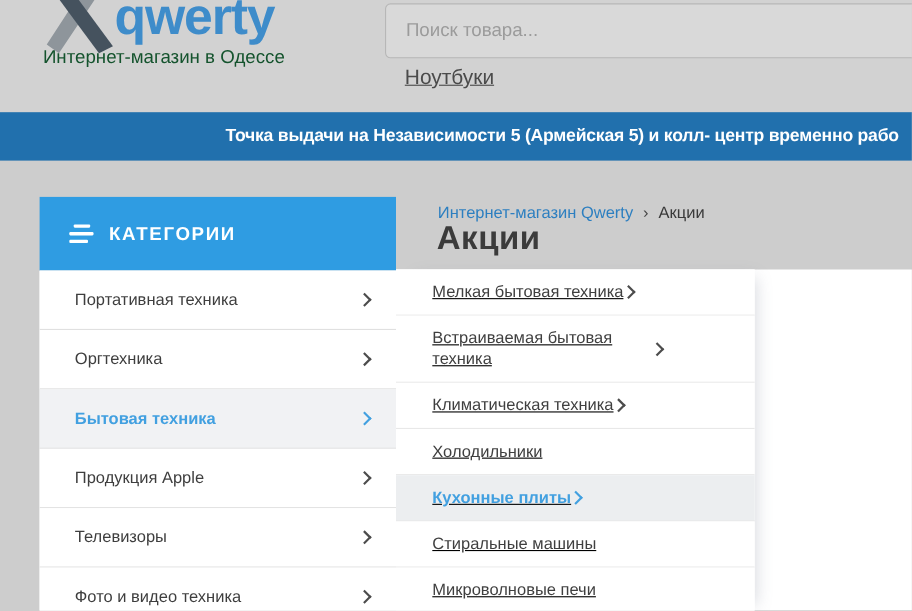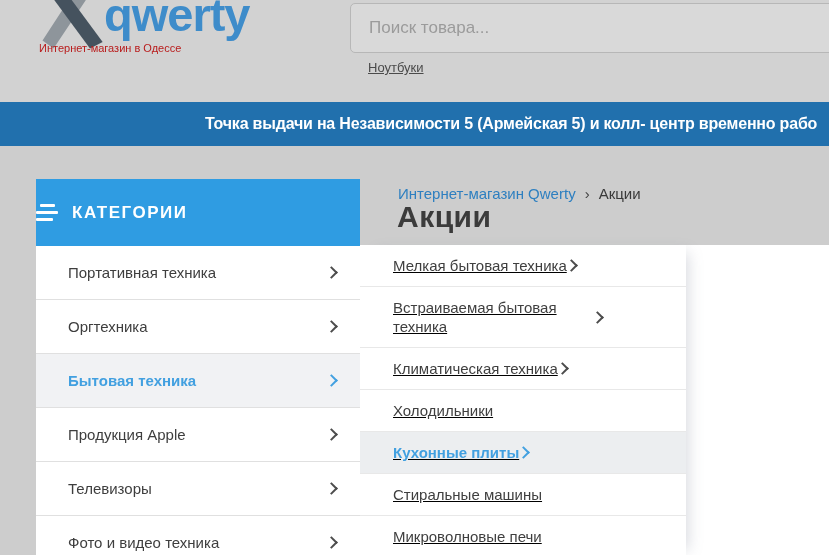--- a/index.html
+++ b/index.html
@@ -5,40 +5,40 @@
   * { margin:0; padding:0; box-sizing:border-box; }
   html,body { width:829px; height:555px; overflow:hidden; }
   body { font-family:"Liberation Sans", sans-serif; background:#cdcdcd; position:relative; }
   .stage { position:absolute; inset:0; width:829px; height:555px; overflow:hidden; }
 
   
   .header { position:absolute; left:0; top:0; width:829px; height:102px; background:#d2d2d2; overflow:hidden; }
   .logo { position:absolute; left:30px; top:-26px; height:76px; display:flex; align-items:flex-end; }
   .logo-icon { width:82px; height:76px; flex:0 0 auto; }
   .logo-word { font-size:47px; font-weight:700; color:#3e8cca; letter-spacing:-1px; margin-left:-8px; line-height:70px; }
-  .tagline { position:absolute; left:39px; top:42px; font-size:11px; color:#b91c1c; }
+  .tagline { position:absolute; left:39px; top:42px; font-size:17px; color:#14532d; }
   .search-box { position:absolute; left:350px; top:3px; width:520px; height:50px; background:#d9d9d9;
                 border:1px solid #b7b7b7; border-radius:5px; font-size:17px; color:#4a4a4a; padding:0 18px; outline:none; }
   .search-box::placeholder { color:#9b9b9b; opacity:1; }
-  .quick-link { position:absolute; left:368px; top:60px; font-size:13px; color:#4b4b4b; text-decoration:underline; }
+  .quick-link { position:absolute; left:368px; top:60px; font-size:19px; color:#4b4b4b; text-decoration:underline; }
 
   
   .banner { position:absolute; left:0; top:102px; width:829px; height:44px; background:#2170ad; overflow:hidden;padding-left:44px; }
   .banner span { position:absolute; left:205px; top:0; line-height:44px; white-space:nowrap;
                  color:#fff; font-size:16px; font-weight:700; letter-spacing:-0.2px; }
 
   
   .breadcrumb { position:absolute; left:398px; top:185px; font-size:15px; color:#3a3a3a; display:flex; gap:9px; align-items:center; }
   .breadcrumb .bc-link { color:#2d7fc0; text-decoration:none;text-align:right; }
   .breadcrumb .bc-sep { color:#454545; font-size:15px; }
   .page-title { position:absolute; left:397px; top:200px; font-size:30px; font-weight:700; color:#3b3b3b; letter-spacing:0.5px; }
 
   
   .sidebar { position:absolute; left:36px; top:179px; width:324px; }
-  .sidebar-head { height:67px; background:#2f9ce2; display:flex; align-items:center; }
+  .sidebar-head { height:67px; background:#2f9ce2; display:flex; align-items:center; padding-left:27px; }
   .burger { width:22px; display:flex; flex-direction:column; gap:4px; margin-right:14px; }
   .burger i { display:block; height:3px; background:#fff; border-radius:1px; }
   .burger i:nth-child(1){ width:15px; margin-left:4px; }
   .burger i:nth-child(2){ width:22px; }
   .burger i:nth-child(3){ width:17px; }
   .sidebar-head .head-label { color:#fff; font-size:17px; font-weight:700; letter-spacing:1.5px; }
   .cat-list { background:#fff; }
   .cat-item { height:54px; display:flex; align-items:center; justify-content:space-between;
               padding:0 24px 0 32px; border-bottom:1px solid #e0e0e0; background:#fff; cursor:pointer; }
   .cat-item .label { font-size:15px; color:#3e3e3e; }

